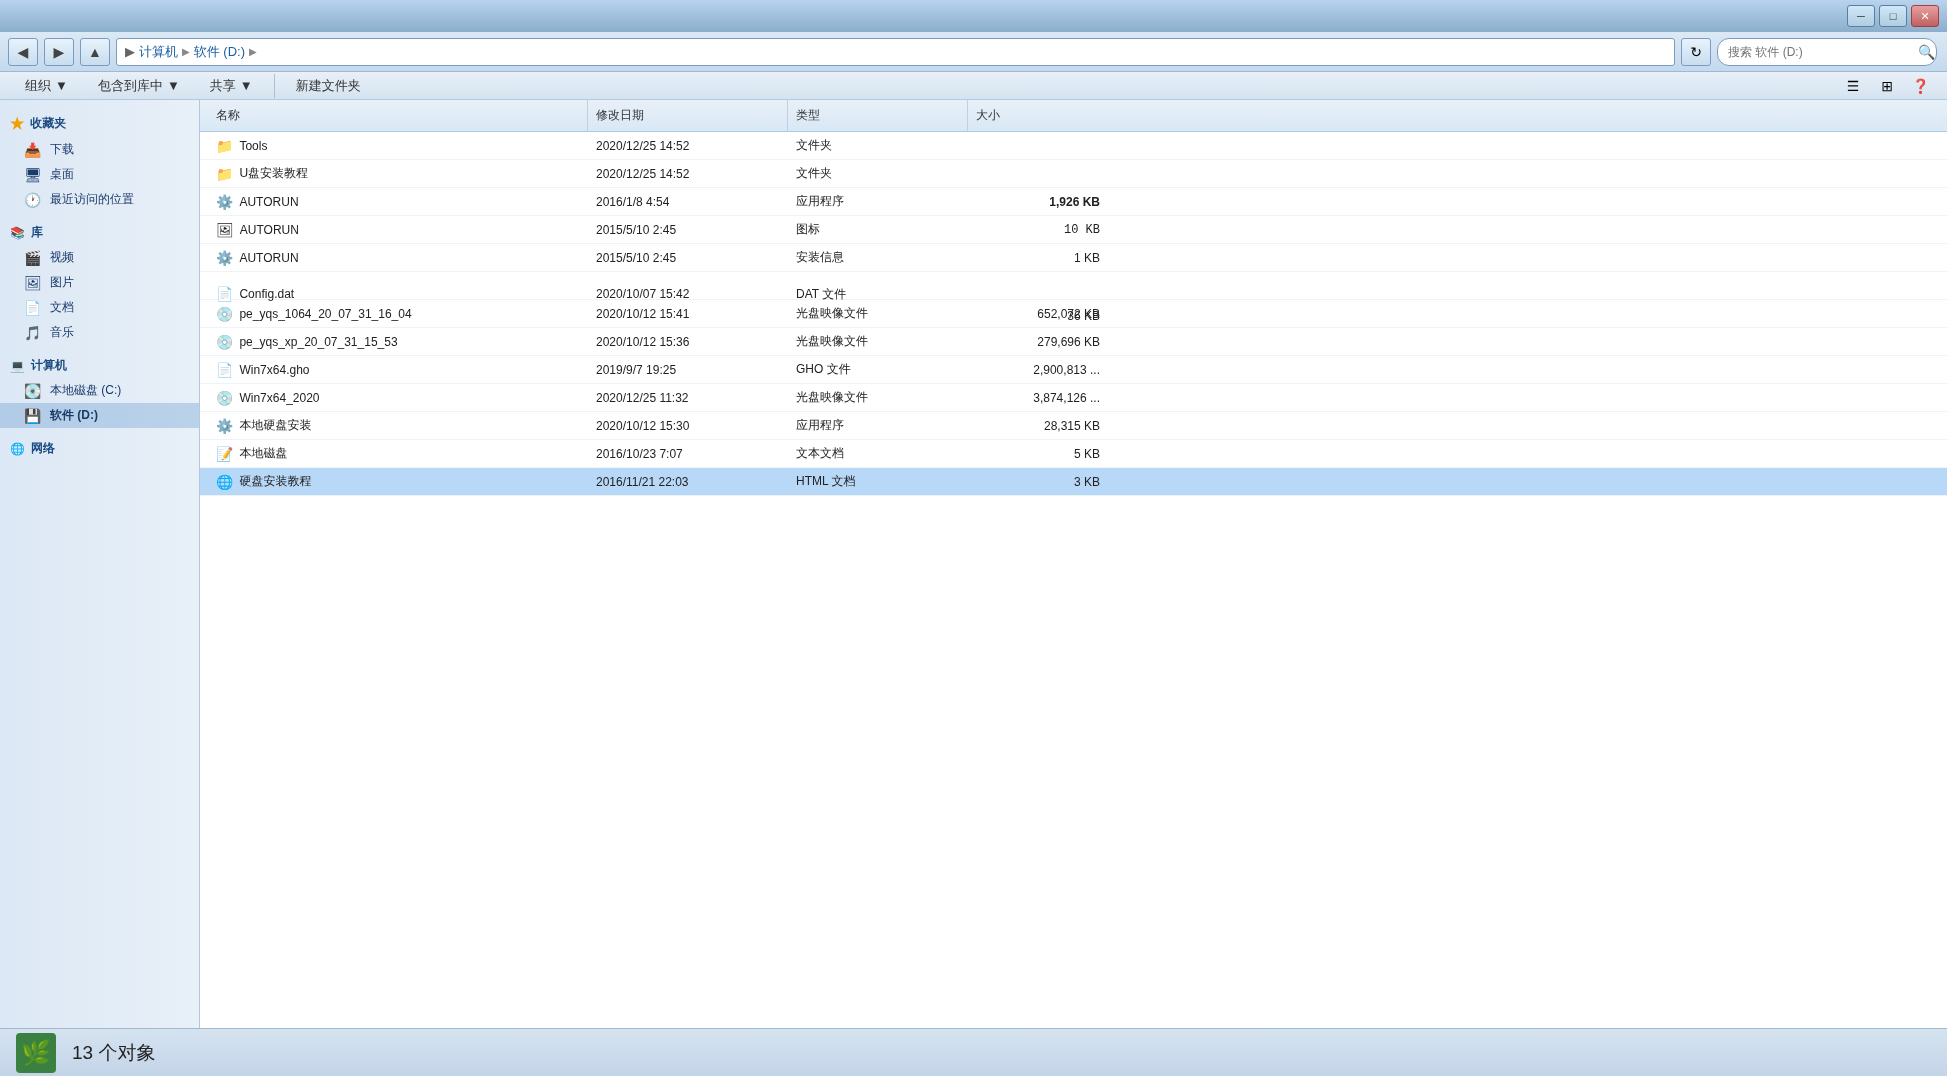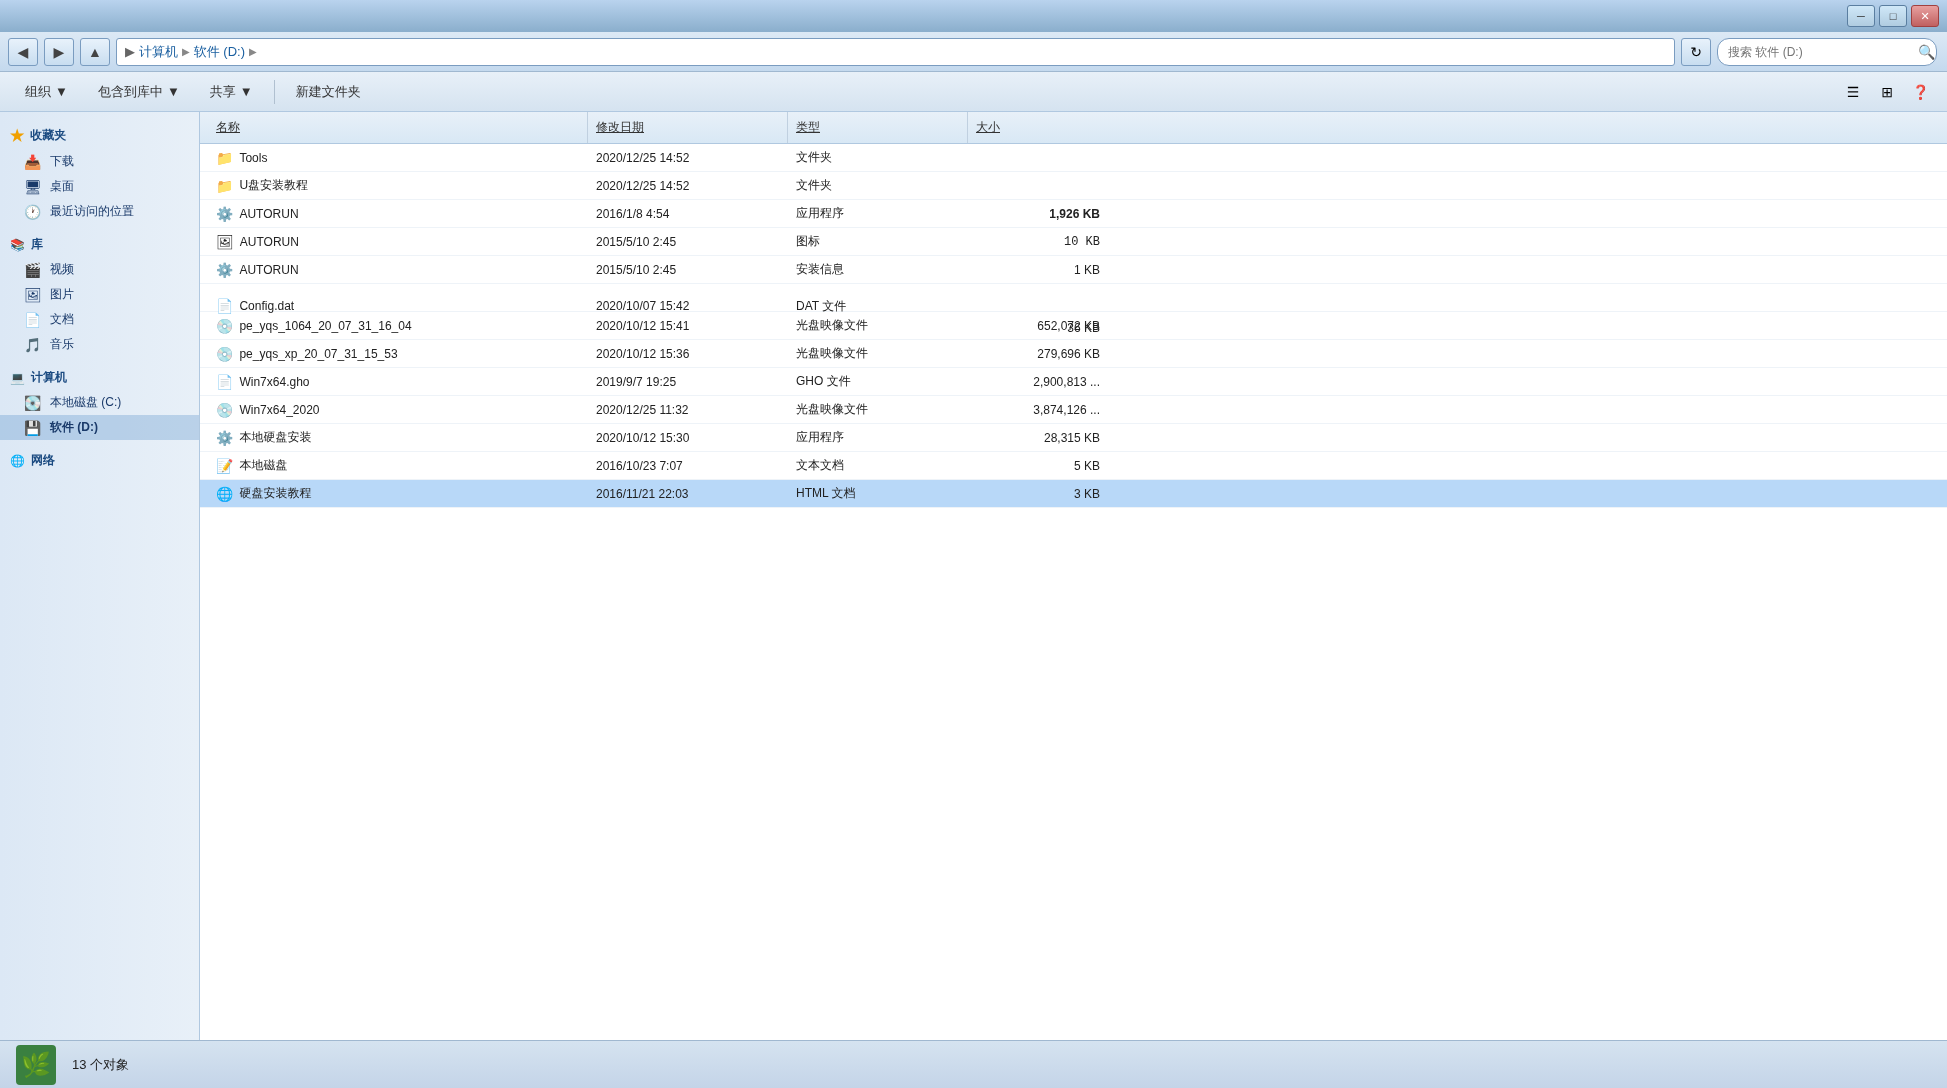--- a/index.html
+++ b/index.html
@@ -118,21 +118,21 @@
       border: none;
       background: transparent;
       cursor: pointer;
       font-size: 14px;
       color: #555;
     }
 
     
     .toolbar {
       background: linear-gradient(to bottom, #e8f0f8 0%, #d5e3f0 100%);
-      height: 40px;
+      height: 28px;
       display: flex;
       align-items: center;
       padding: 0 12px;
       gap: 4px;
       border-bottom: 1px solid #b0c8e0;
     }
     .toolbar-btn {
       height: 28px;
       padding: 0 12px;
       border: 1px solid transparent;
@@ -241,21 +241,20 @@
       font-size: 12px;
       color: #333;
       font-weight: normal;
       cursor: pointer;
       display: flex;
       align-items: center;
       gap: 4px;
       border-right: 1px solid #c0d0e0;
       padding: 0 8px;
       height: 100%;
-      text-decoration: underline;
     }
     .col-head:last-child { border-right: none; }
 
     .file-list {
       flex: 1;
       overflow-y: auto;
     }
     .file-row {
       display: grid;
       grid-template-columns: 380px 200px 180px 140px;
@@ -299,21 +298,21 @@
       height: 40px;
       border-radius: 4px;
       background: #3a8040;
       display: flex;
       align-items: center;
       justify-content: center;
       font-size: 24px;
       color: #fff;
     }
     .status-text {
-      font-size: 13px;
+      font-size: 19px;
       color: #222;
     }
 
     
     ::-webkit-scrollbar { width: 12px; }
     ::-webkit-scrollbar-track { background: #e8f0f8; }
     ::-webkit-scrollbar-thumb { background: #a0b8d0; border-radius: 6px; }
   </style>
 </head>
 <body>

